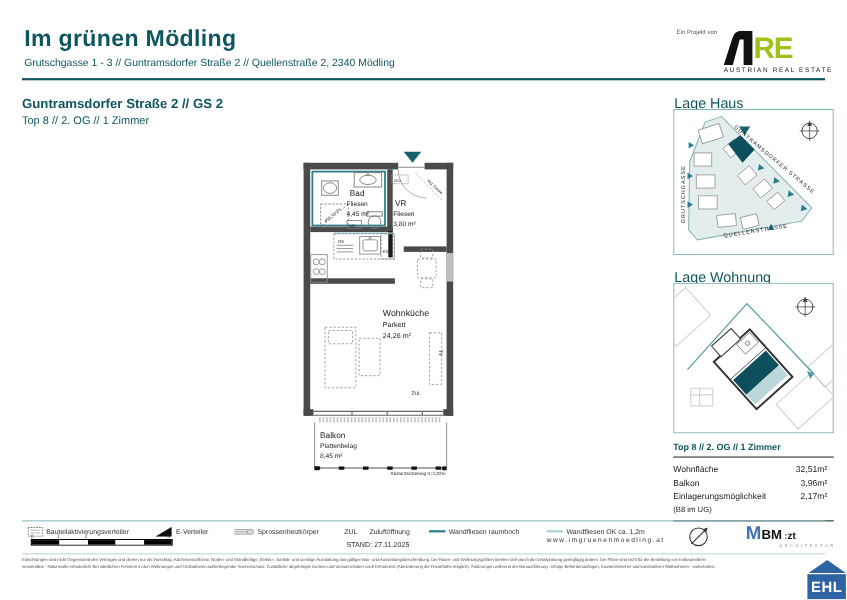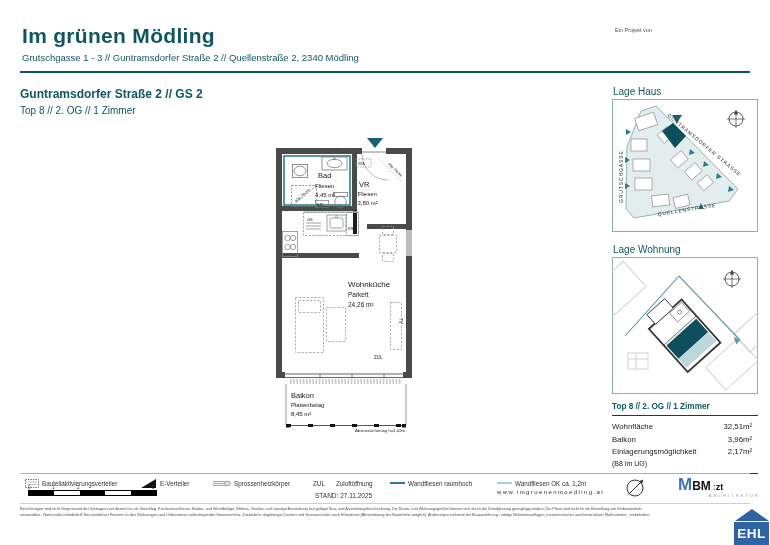--- a/index.html
+++ b/index.html
@@ -5,21 +5,21 @@
   html,body{margin:0;padding:0;background:#fff;overflow:hidden}
   body{font-family:"Liberation Sans",sans-serif;-webkit-font-smoothing:antialiased}
   .page{position:relative;width:770px;height:545px;background:#fff;color:#1a1a1a;overflow:hidden}
   .abs{position:absolute}
   .teal{color:#10565f}
   .hr{position:absolute;left:20px;width:730px}
   .main-title{font-size:21px;font-weight:700;letter-spacing:.3px}
   .sub-title{font-size:9.5px}
   .bld{font-size:12px;font-weight:700}
   .unt{font-size:10px}
-  .map-title{font-size:10px;color:#10565f}
+  .map-title{font-size:13px;color:#10565f}
   .det{left:612px;width:146px;font-size:7.8px;color:#222}
   .det .dt{font-size:8.2px;font-weight:600;color:#10565f;padding-bottom:4px;border-bottom:1px solid #333}
   .det .row{display:flex;line-height:12.5px}
   .det .row .lb{flex:1}
   .det .row .vl{width:28px;text-align:right}
   .det .row .un{width:15px;text-align:left}
   .det .note{font-size:7px;margin-top:1px}
   .det .bot{border-top:1px solid #333;margin-top:6px}
   .leg{font-size:6.3px;color:#333;display:flex;align-items:center;gap:3px;height:10px}
   .wline{width:15px;height:2px}
@@ -41,20 +41,29 @@
 </style>
 </head>
 <body>
 
 <div class="page">
 
   <div class="abs teal main-title" style="left:22px;top:24px">Im grünen Mödling</div>
   <div class="abs teal sub-title" style="left:22px;top:52px">Grutschgasse 1 - 3 // Guntramsdorfer Straße 2 // Quellenstraße 2, 2340 Mödling</div>
 
   <div class="abs pnote" style="left:615px;top:27px">Ein Projekt von</div>
+  <div class="abs" style="left:658px;top:28px;width:100px">
+    <div style="display:flex;align-items:flex-end">
+      <svg width="27" height="31" viewBox="0 0 27 31">
+        <path d="M0,31 L8,6 Q10,0 16,0 L26,0 L26,31 L18,31 L18,8 L14.5,8 L8.2,31 Z" fill="#111"></path>
+      </svg>
+      <span class="are-re">RE</span>
+    </div>
+    <div class="are-sub">AUSTRIAN REAL ESTATE</div>
+  </div>
 
   <div class="hr" style="top:71px;height:2px;background:#10565f"></div>
 
   <div class="abs teal bld" style="left:20px;top:87px">Guntramsdorfer Straße 2 // GS 2</div>
   <div class="abs teal unt" style="left:20px;top:105px">Top 8 // 2. OG // 1 Zimmer</div>
 
   <svg class="abs" style="left:263px;top:130px" width="164" height="312" viewBox="263 130 164 312">
 
     <polygon points="367,138 383,138 375,148" fill="#17626e"></polygon>
 

